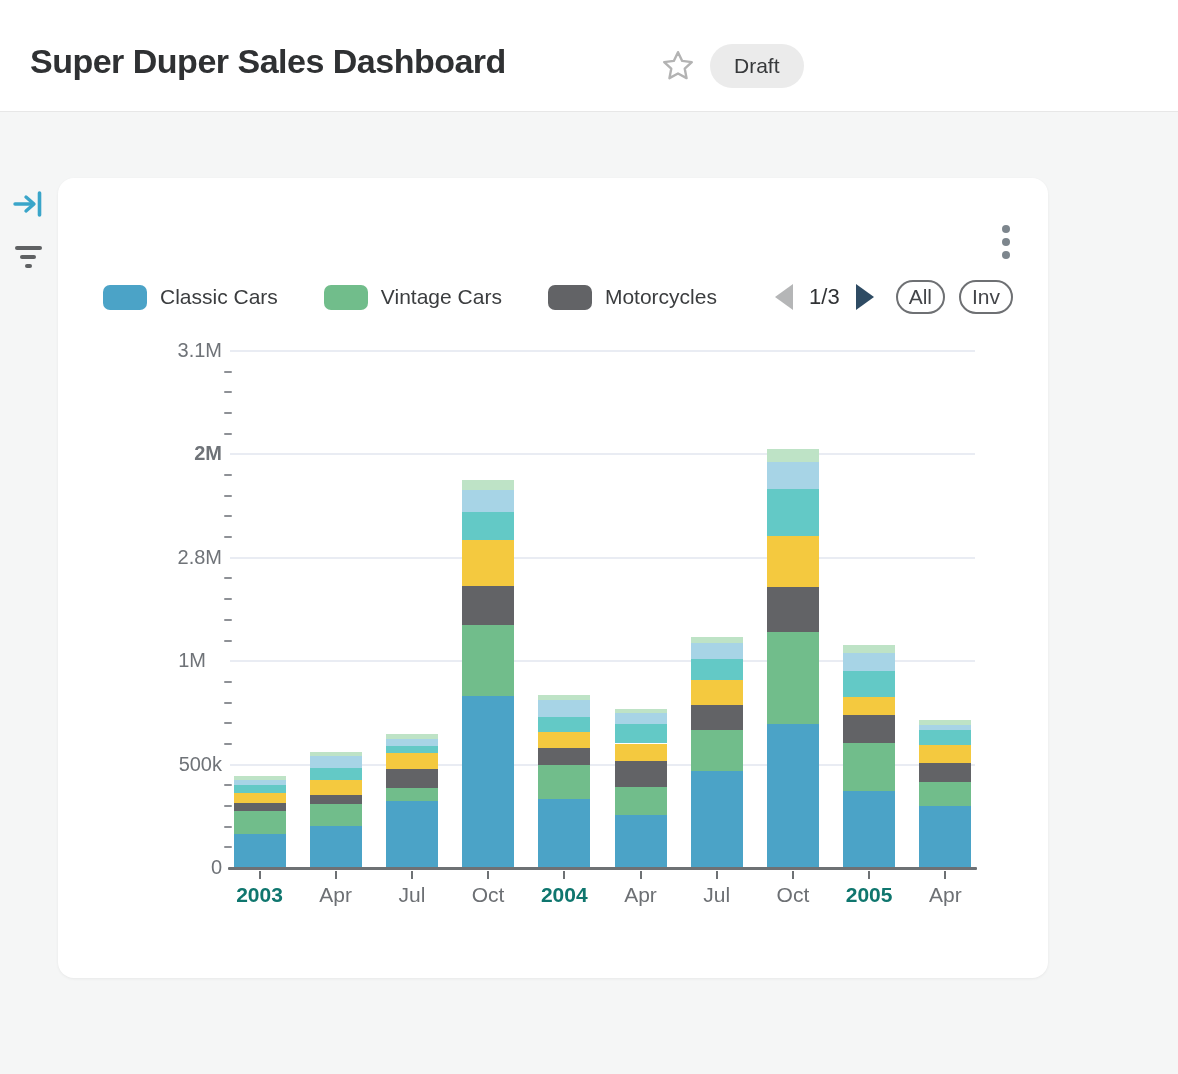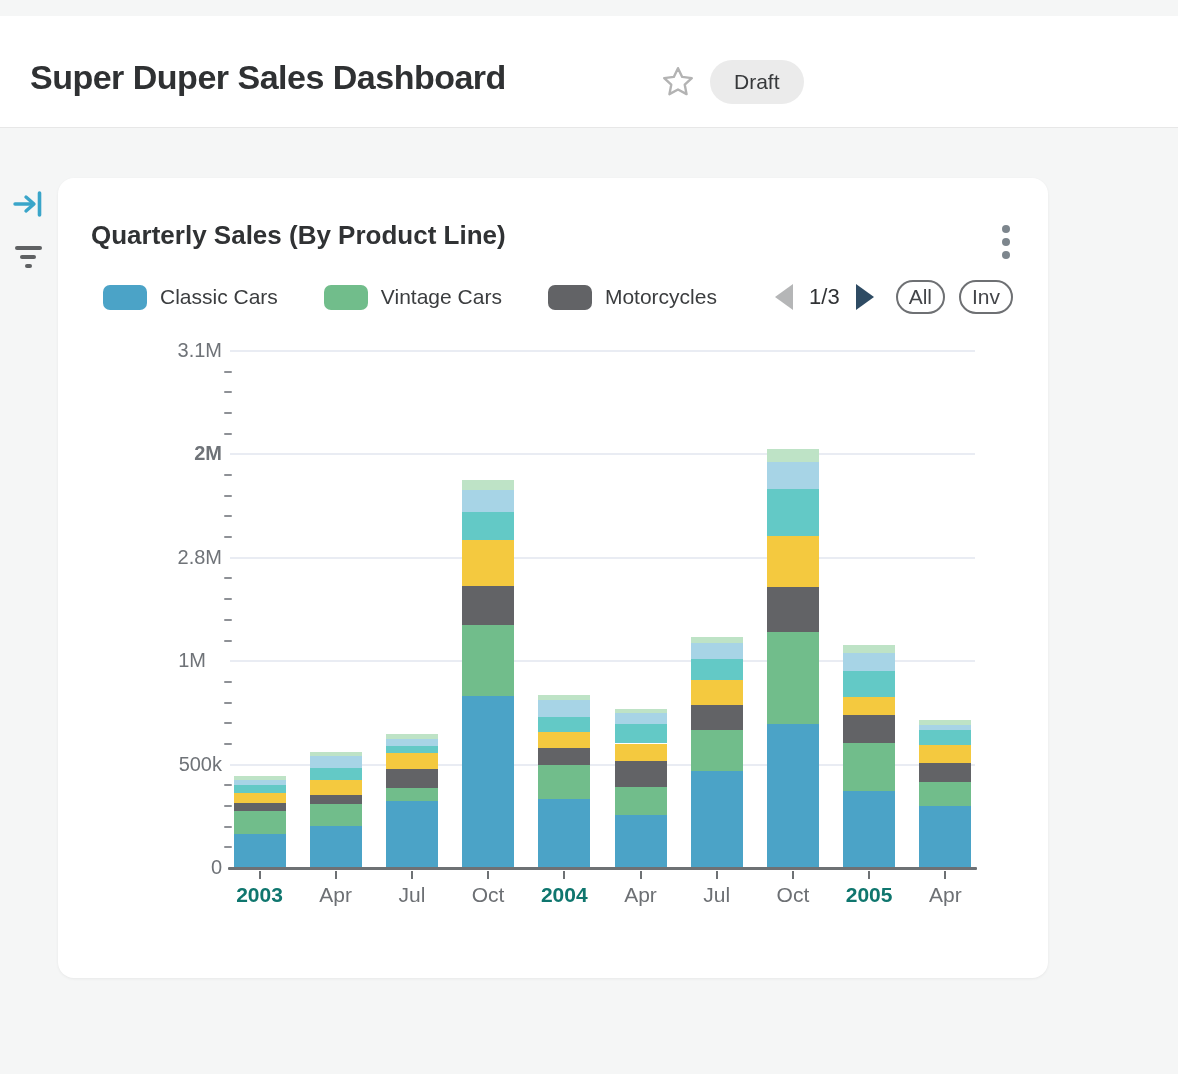--- a/index.html
+++ b/index.html
@@ -1,20 +1,20 @@
 <!DOCTYPE html>
 <html><head>
 <meta charset="utf-8">
 <style>
   * { margin:0; padding:0; box-sizing:border-box; }
   html,body { width:1178px; height:1074px; }
   body { font-family:"Liberation Sans", sans-serif; background:#f5f6f6; position:relative; overflow:hidden; }
 
   
-  .app-header { position:absolute; left:0; top:0; width:1178px; height:112px; background:#ffffff; border-bottom:1px solid #e7e7e7;margin-top:16px; }
+  .app-header { position:absolute; left:0; top:0; width:1178px; height:112px; background:#ffffff; border-bottom:1px solid #e7e7e7; }
   .app-title { position:absolute; left:30px; top:42px; font-size:34px; font-weight:700; color:#2f3133; letter-spacing:-0.5px; }
   .star { position:absolute; left:660px; top:48px; width:36px; height:36px; cursor:pointer; }
   .star svg { display:block; }
   .draft-badge { position:absolute; left:710px; top:44px; height:44px; padding:0 24px; background:#ebebeb; border-radius:22px; display:flex; align-items:center; font-size:21px; color:#37393b; }
 
   
   .rail-btn { position:absolute; cursor:pointer; }
   .rail-collapse { left:12px; top:190px; width:32px; height:28px; }
   .rail-filter { left:12px; top:242px; width:32px; height:30px; display:flex; flex-direction:column; align-items:center; justify-content:center; gap:5px; }
   .fbar { background:#5f6163; border-radius:2px; height:4px; }
@@ -70,21 +70,20 @@
     <line x1="27.5" y1="3" x2="27.5" y2="25" stroke="#3aa5c9" stroke-width="3.6" stroke-linecap="round"></line>
   </svg>
 </div>
 <div class="rail-btn rail-filter">
   <span style="display:contents">
     <i class="fbar b1"></i><i class="fbar b2"></i><i class="fbar b3"></i>
   </span>
 </div>
 
 <div class="card">
-  <div class="card-title">Quarterly Sales (By Product Line)</div>
   <div class="kebab">
     <span style="display:contents"><i></i><i></i><i></i></span>
   </div>
 
   <div class="legend-row">
     <span id="legend-items" style="display:contents"><div class="legend-item">
           <span class="legend-swatch" style="background: rgb(75, 163, 199);"></span>
           <span class="legend-label">Classic Cars</span>
         </div><div class="legend-item">
           <span class="legend-swatch" style="background: rgb(113, 189, 139);"></span>

